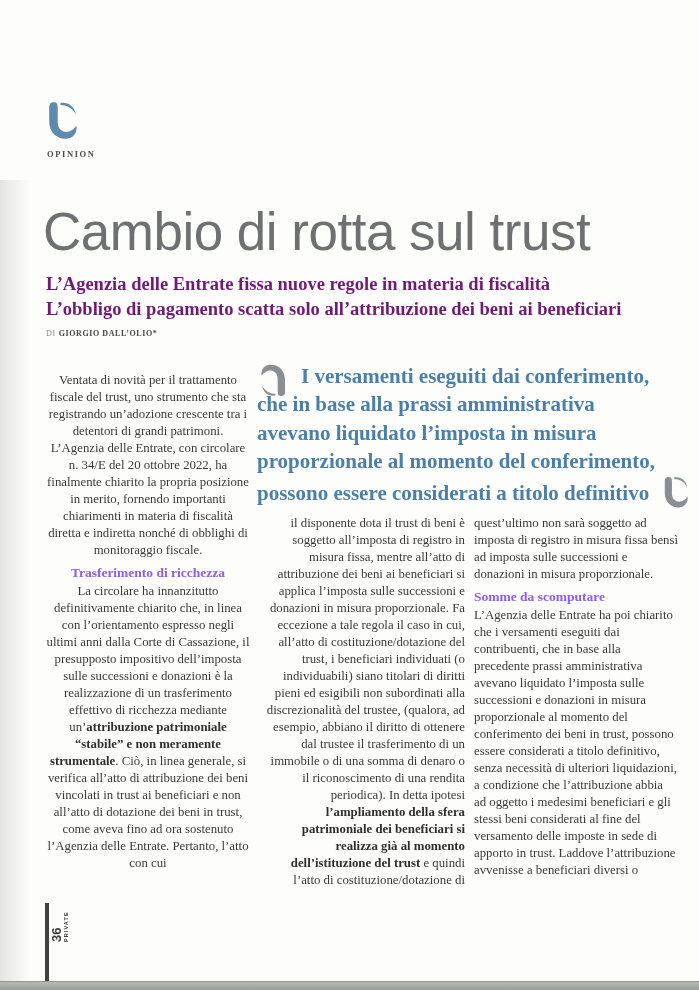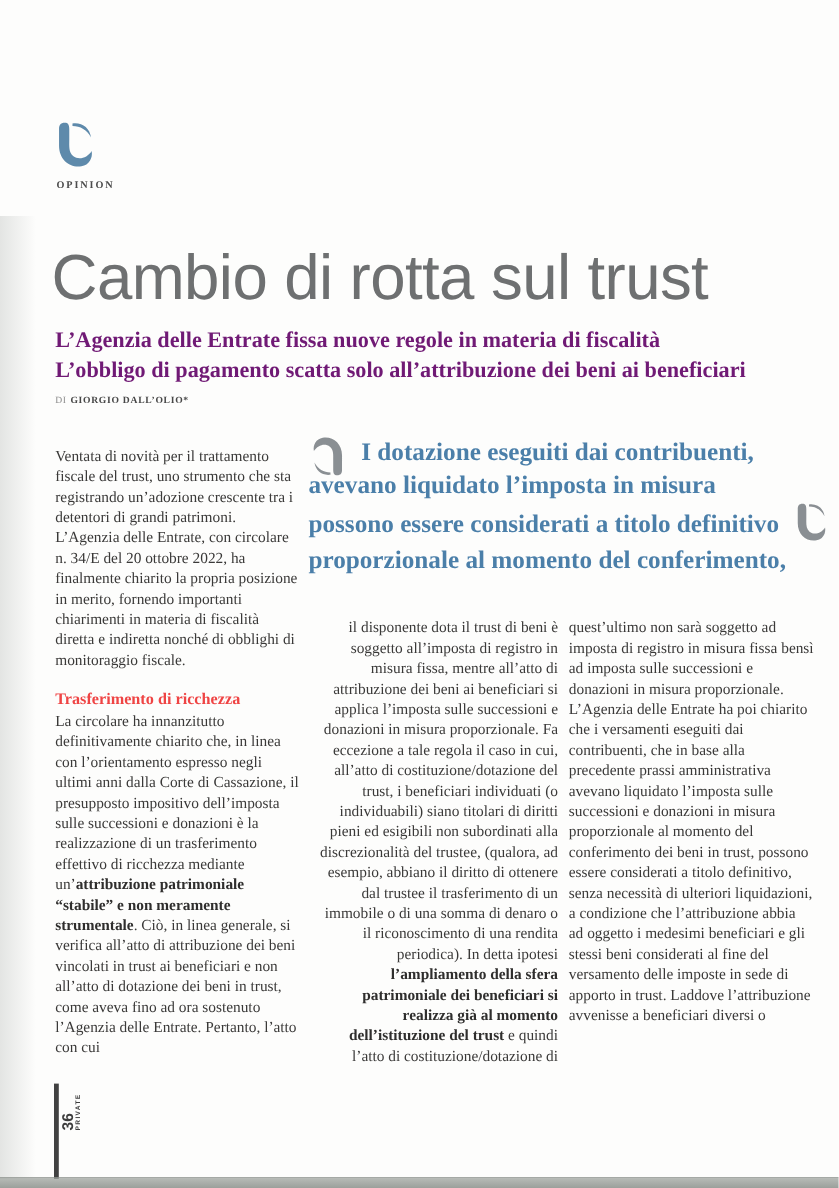--- a/index.html
+++ b/index.html
@@ -105,29 +105,29 @@
 
   
   .col {
     position: absolute;
     width: 204px;
     font-size: 12.8px;
     line-height: 17px;
     color: #3a3938;
     text-align: left;
   }
-  .col-1 { left: 46px;  top: 372px; }
+  .col-1 { left: 46px;  top: 372px; text-align: center; }
   .col-2 { left: 261px; top: 515px; text-align: right; }
   .col-3 { left: 474px; top: 515px; }
   .col p { margin: 0; }
   .col .kicker {
     font-size: 13.5px;
     font-weight: bold;
-    color: #ef4444;
-    margin-top: 15px;
+    color: #8b5cf6;
+    margin-top: 5px;
     margin-bottom: 2px;
   }
   .col b { color: #2f2e2d; }
 
   
   .spine-bar {
     position: absolute;
     left: 45px; top: 903px;
     width: 3.5px; height: 80px;
     background: #414141;
@@ -184,49 +184,51 @@
   <div class="pullquote">
     <div class="pq-line pq-line-first">
       <span class="pq-openmark">
         <svg viewBox="0 0 60 74" width="34" height="34" style="transform:rotate(180deg)">
           <g fill="#8a8f93">
             <path d="M15 2 C8 2 6 6 6 12 L6 38 C6 60 23 73 41 70 C53 68 59 57 57 46 C50 57 37 61 28 54 C21 48 22 39 22 29 L22 12 C22 5 20 2 15 2 Z"></path>
             <path d="M27 3 C42 1 54 10 56 25 C50 13 39 7 27 7 Z"></path>
           </g>
         </svg>
       </span>
-      <span>I dotazione eseguiti dai contribuenti,</span>
+      <span>I versamenti eseguiti dai conferimento,</span>
     </div>
+    <div class="pq-line">che in base alla prassi amministrativa</div>
     <div class="pq-line">avevano liquidato l’imposta in misura</div>
+    <div class="pq-line">proporzionale al momento del conferimento,</div>
     <div class="pq-line">
       <span>possono essere considerati a titolo definitivo</span>
       <span class="pq-closemark">
         <svg viewBox="0 0 60 74" width="27" height="33">
           <g fill="#8a8f93">
             <path d="M15 2 C8 2 6 6 6 12 L6 38 C6 60 23 73 41 70 C53 68 59 57 57 46 C50 57 37 61 28 54 C21 48 22 39 22 29 L22 12 C22 5 20 2 15 2 Z"></path>
             <path d="M27 3 C42 1 54 10 56 25 C50 13 39 7 27 7 Z"></path>
           </g>
         </svg>
       </span>
     </div>
-    <div class="pq-line">proporzionale al momento del conferimento,</div>
   </div>
 
   <div class="col col-1">
     <p>Ventata di novità per il trattamento fiscale del trust, uno strumento che sta registrando un’adozione crescente tra i detentori di grandi patrimoni. L’Agenzia delle Entrate, con circolare n. 34/E del 20 ottobre 2022, ha finalmente chiarito la propria posizione in merito, fornendo importanti chiarimenti in materia di fiscalità diretta e indiretta nonché di obblighi di monitoraggio fiscale.</p>
     <p class="kicker">Trasferimento di ricchezza</p>
     <p><span>La circolare ha innanzitutto definitivamente chiarito che, in linea con l’orientamento espresso negli ultimi anni dalla Corte di Cassazione, il presupposto impositivo dell’imposta sulle successioni e donazioni è la realizzazione di un trasferimento effettivo di ricchezza mediante un’</span><b>attribuzione patrimoniale “stabile” e non meramente strumentale</b><span>. Ciò, in linea generale, si verifica all’atto di attribuzione dei beni vincolati in trust ai beneficiari e non all’atto di dotazione dei beni in trust, come aveva fino ad ora sostenuto l’Agenzia delle Entrate. Pertanto, l’atto con cui</span></p>
   </div>
 
   <div class="col col-2">
     <p><span>il disponente dota il trust di beni è soggetto all’imposta di registro in misura fissa, mentre all’atto di attribuzione dei beni ai beneficiari si applica l’imposta sulle successioni e donazioni in misura proporzionale. Fa eccezione a tale regola il caso in cui, all’atto di costituzione/dotazione del trust, i beneficiari individuati (o individuabili) siano titolari di diritti pieni ed esigibili non subordinati alla discrezionalità del trustee, (qualora, ad esempio, abbiano il diritto di ottenere dal trustee il trasferimento di un immobile o di una somma di denaro o il riconoscimento di una rendita periodica). In detta ipotesi </span><b>l’ampliamento della sfera patrimoniale dei beneficiari si realizza già al momento dell’istituzione del trust</b><span> e quindi l’atto di costituzione/dotazione di</span></p>
   </div>
 
   <div class="col col-3">
     <p>quest’ultimo non sarà soggetto ad imposta di registro in misura fissa bensì ad imposta sulle successioni e donazioni in misura proporzionale.</p>
+    <p class="kicker">Somme da scomputare</p>
     <p>L’Agenzia delle Entrate ha poi chiarito che i versamenti eseguiti dai contribuenti, che in base alla precedente prassi amministrativa avevano liquidato l’imposta sulle successioni e donazioni in misura proporzionale al momento del conferimento dei beni in trust, possono essere considerati a titolo definitivo, senza necessità di ulteriori liquidazioni, a condizione che l’attribuzione abbia ad oggetto i medesimi beneficiari e gli stessi beni considerati al fine del versamento delle imposte in sede di apporto in trust. Laddove l’attribuzione avvenisse a beneficiari diversi o</p>
   </div>
 
   <div class="spine-bar"></div>
   <div class="spine-text">
     <div class="spine-num">36</div>
     <div class="spine-mag">PRIVATE</div>
   </div>
 
   <div class="bottom-edge"></div>

